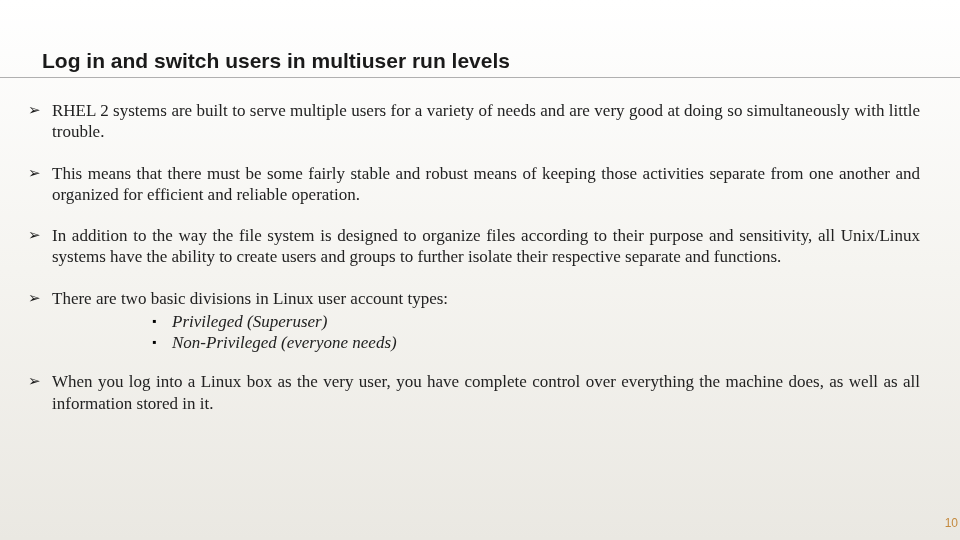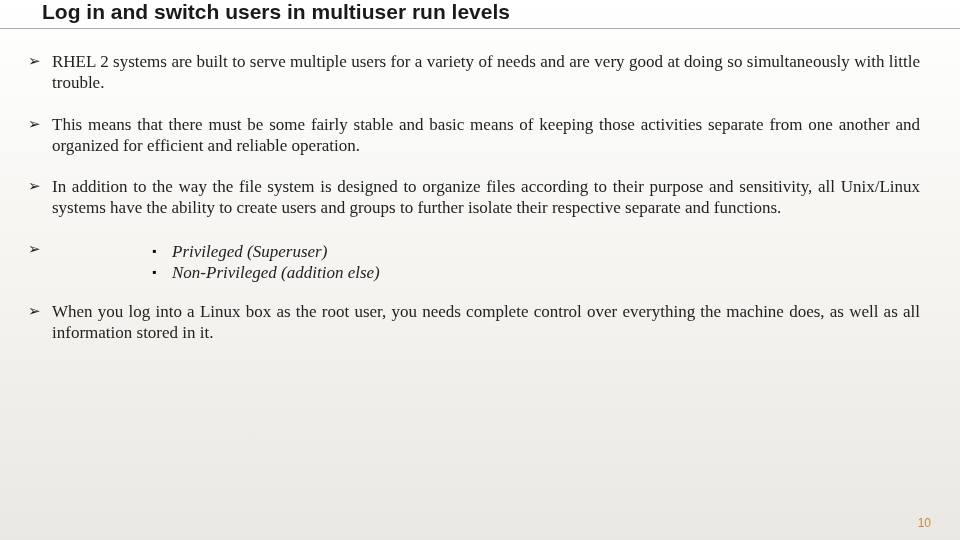--- a/index.html
+++ b/index.html
@@ -9,23 +9,24 @@
     background: linear-gradient(to bottom, #ffffff 0%, #f5f4f0 50%, #eae8e2 100%);
     font-family: "Times New Roman", Times, serif;
     position: relative;
     overflow: hidden;
   }
   .title {
     font-family: Arial, Helvetica, sans-serif;
     font-weight: bold;
     font-size: 21px;
     color: #1a1a1a;
-    padding: 0 0 4px 42px;
+    padding: 26px 0 4px 42px;
     border-bottom: 1px solid #b0b0b0;
     margin-bottom: 22px;
+    margin-top: 23px;
   }
   .content {
     padding: 0 40px 0 28px;
   }
   .bullet-item {
     display: flex;
     align-items: flex-start;
     margin-bottom: 20px;
     font-size: 17px;
     color: #222;
@@ -59,64 +60,65 @@
     padding-top: 3px;
     color: #000;
   }
   .sub-text {
     font-style: italic;
     font-weight: normal;
   }
   .page-num {
     position: absolute;
     bottom: 10px;
-    right: 29px;
+    right: 2px;
     font-family: Arial, Helvetica, sans-serif;
     font-size: 12px;
     color: #c48a3f;
   }
 </style>
 </head>
 <body>
 
 <div class="title">Log in and switch users in multiuser run levels</div>
 
 <div class="content">
 
   <div class="bullet-item">
     <div class="bullet-marker">➢</div>
     <div class="bullet-text">RHEL 2 systems are built to serve multiple users for a variety of needs and are very good at doing so simultaneously with little trouble.</div>
   </div>
 
   <div class="bullet-item">
     <div class="bullet-marker">➢</div>
-    <div class="bullet-text">This means that there must be some fairly stable and basic means of keeping those activities separate from one another and organized for efficient and reliable operation.</div>
+    <div class="bullet-text">This means that there must be some fairly stable and robust means of keeping those activities separate from one another and organized for efficient and reliable operation.</div>
   </div>
 
   <div class="bullet-item">
     <div class="bullet-marker">➢</div>
     <div class="bullet-text">In addition to the way the file system is designed to organize files according to their purpose and sensitivity, all Unix/Linux systems have the ability to create users and groups to further isolate their respective separate and functions.</div>
   </div>
 
   <div class="bullet-item" style="margin-bottom:18px;">
     <div class="bullet-marker">➢</div>
     <div class="bullet-text">
+      <span>There are two basic divisions in Linux user account types:</span>
       <div class="sub-list">
         <div class="sub-item">
           <div class="sub-marker">▪</div>
           <div class="sub-text">Privileged (Superuser)</div>
         </div>
         <div class="sub-item">
           <div class="sub-marker">▪</div>
-          <div class="sub-text">Non-Privileged (addition else)</div>
+          <div class="sub-text">Non-Privileged (everyone needs)</div>
         </div>
       </div>
     </div>
   </div>
 
   <div class="bullet-item">
     <div class="bullet-marker">➢</div>
-    <div class="bullet-text">When you log into a Linux box as the root user, you needs complete control over everything the machine does, as well as all information stored in it.</div>
+    <div class="bullet-text">When you log into a Linux box as the very user, you have complete control over everything the machine does, as well as all information stored in it.</div>
   </div>
 
 </div>
 
 <div class="page-num">10</div>
 
 </body></html>

